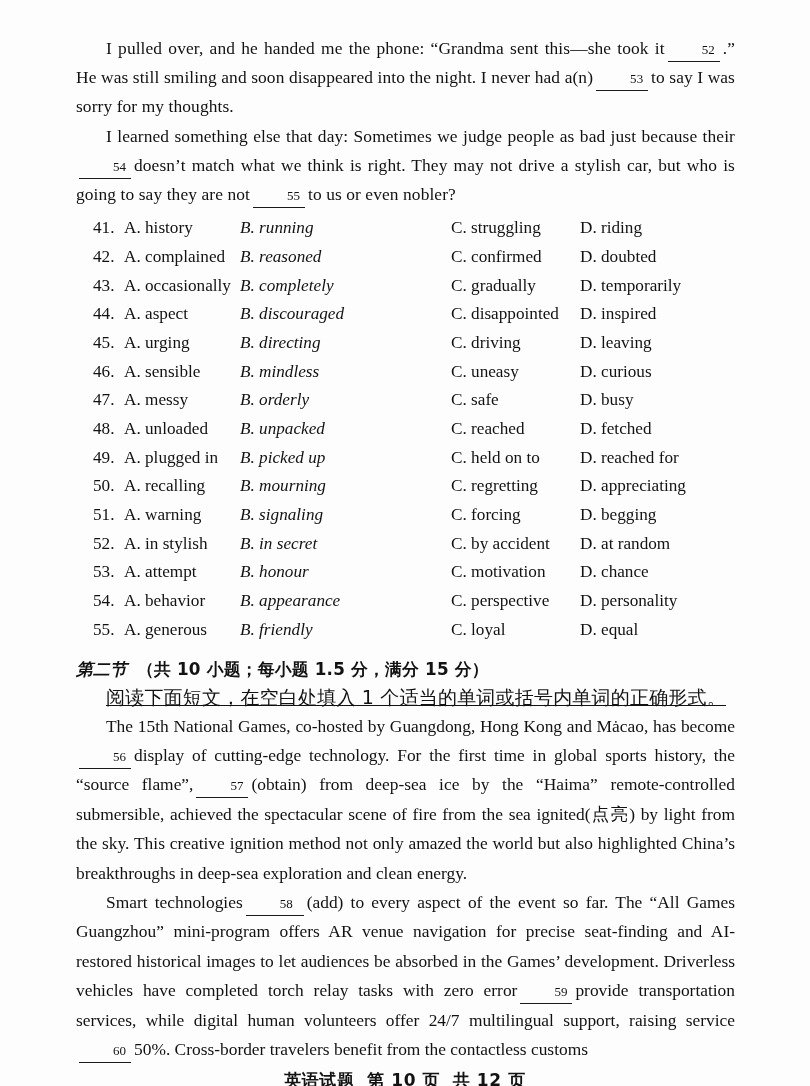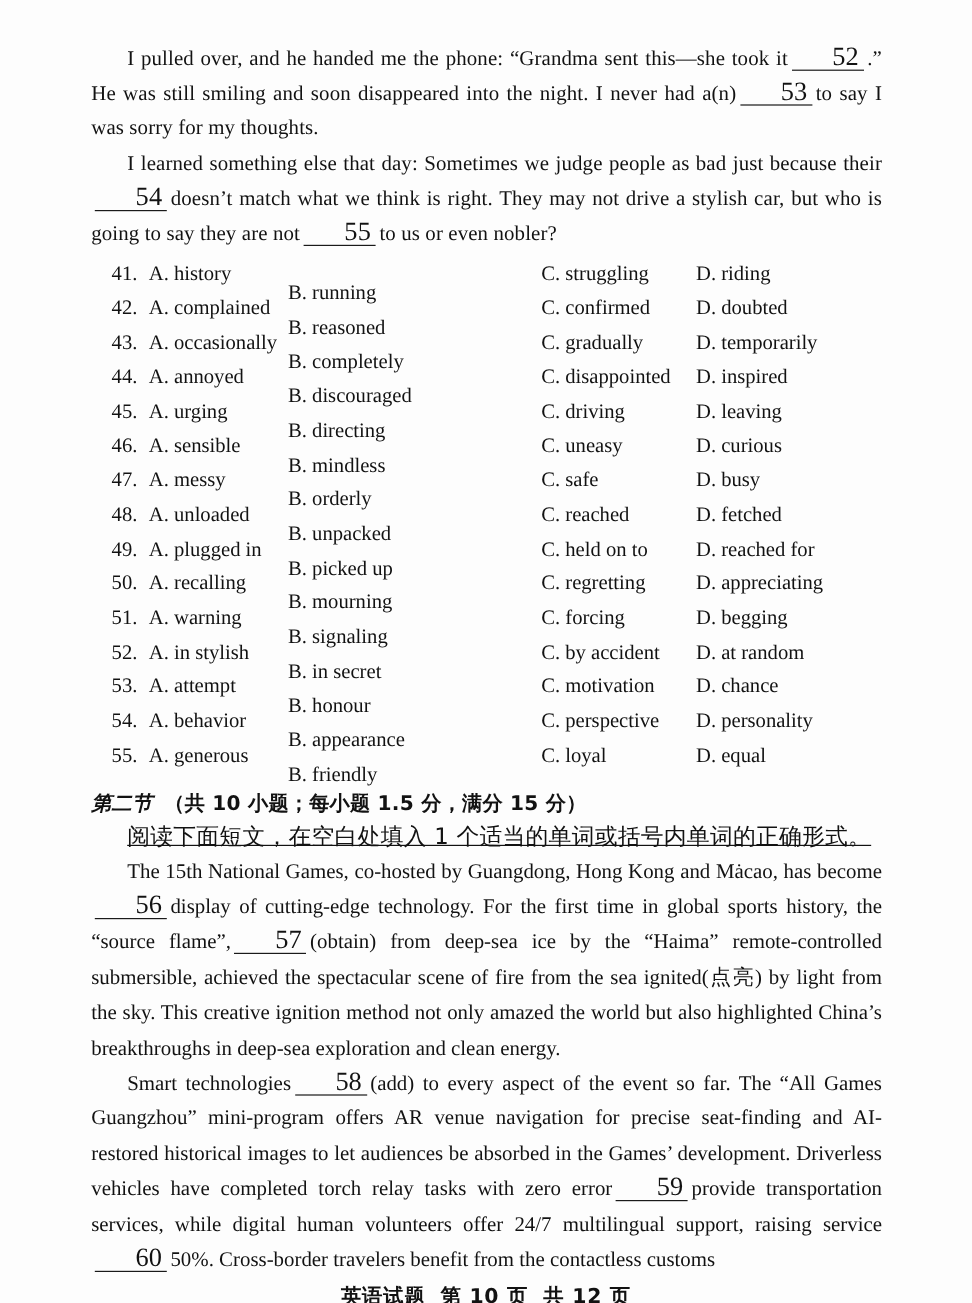--- a/index.html
+++ b/index.html
@@ -37,41 +37,41 @@
   .para.indent { text-indent: 30px; }
 
   .blank {
     display: inline-block;
     min-width: 44px;
     text-align: center;
     border-bottom: 1.4px solid #1a1a1a;
     line-height: 22px;
     margin: 0 3px;
     padding: 0 4px;
-    font-size: 22px;
+    font-size: 13px;
   }
   .blank.wide { min-width: 50px; }
 
   
   .options {
     margin-top: 9px;
   }
   .opt-row {
     position: relative;
     height: 28.7px;
     font-size: 17.2px;
     white-space: nowrap;
   }
   .opt-row .num {
     position: absolute;
     left: 17px;
     top: 0;
   }
   .opt-row .oa { position: absolute; left: 48px; top: 0; }
-  .opt-row .ob { position: absolute; left: 164px; top: 16px; }
+  .opt-row .ob { position: absolute; left: 164px; top: 0; font-style: italic; }
   .opt-row .oc { position: absolute; left: 339px; top: 0; margin-left: 36px; }
   .opt-row .od { position: absolute; left: 504px; top: 0; }
 
   
   .cn {
     font-family: "DejaVu Sans", "Liberation Sans", sans-serif;
   }
   .sec-head {
     margin-top: 6px;
     font-size: 16.8px;
@@ -139,21 +139,21 @@
       </div>
       <div class="opt-row">
         <span class="num">43.</span>
         <span class="oa">A. occasionally</span>
         <span class="ob">B. completely</span>
         <span class="oc">C. gradually</span>
         <span class="od">D. temporarily</span>
       </div>
       <div class="opt-row">
         <span class="num">44.</span>
-        <span class="oa">A. annoyed</span>
+        <span class="oa">A. aspect</span>
         <span class="ob">B. discouraged</span>
         <span class="oc">C. disappointed</span>
         <span class="od">D. inspired</span>
       </div>
       <div class="opt-row">
         <span class="num">45.</span>
         <span class="oa">A. urging</span>
         <span class="ob">B. directing</span>
         <span class="oc">C. driving</span>
         <span class="od">D. leaving</span>

